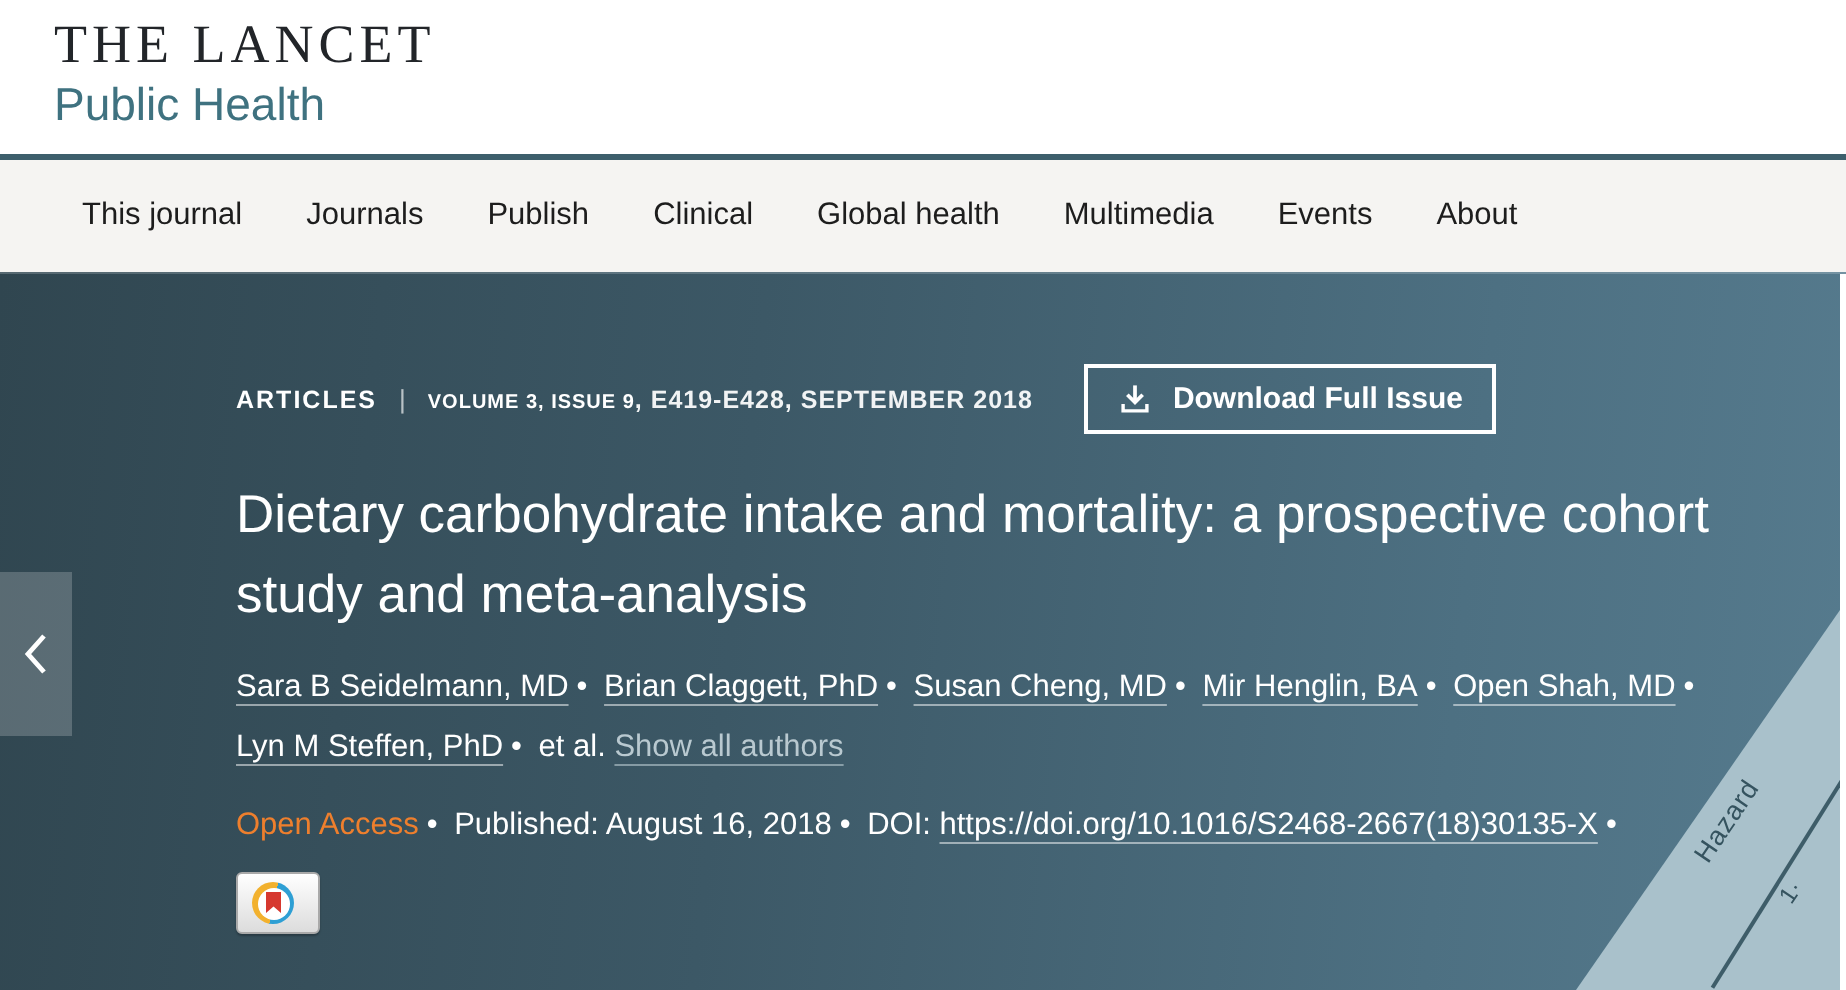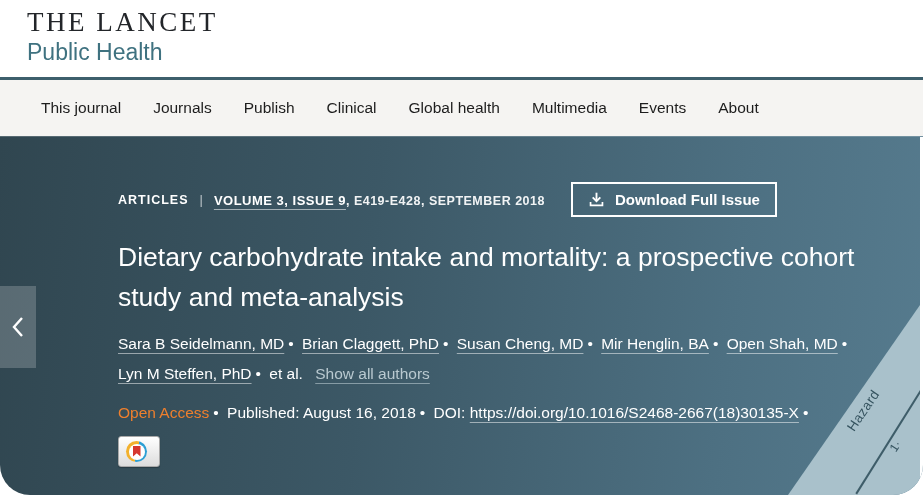--- a/index.html
+++ b/index.html
@@ -1,19 +1,19 @@
 <!DOCTYPE html>
 <html><head>
 <meta charset="utf-8">
 <style>
   * { margin:0; padding:0; box-sizing:border-box; }
   html,body { background:#fff; }
   body { font-family:"Liberation Sans", sans-serif; }
   #page {
-    position:relative; width:923px; height:495px; overflow:hidden; background:#fff;border-radius:30px;
+    position:relative; width:923px; height:495px; overflow:hidden; background:#fff;
   }
 
   
   .site-header { position:absolute; left:0; top:0; width:923px; height:77px; background:#fff; }
   .logo { position:absolute; left:27px; top:6px; cursor:pointer; }
   .logo-line1 {
     font-family:"Liberation Serif", serif; font-size:27px; letter-spacing:2.5px;
     color:#222529; line-height:32px;
   }
   .logo-line2 {
@@ -38,42 +38,42 @@
     position:absolute; left:0; top:149px; width:36px; height:82px;
     background:rgba(255,255,255,0.20); display:flex; align-items:center; justify-content:center;
     cursor:pointer; border:none;
   }
   .hero-content { position:absolute; left:118px; top:44px; width:790px; }
 
   .kicker-row { display:flex; align-items:center; height:37px; }
   .kicker-label { color:#fff; font-size:12.5px; font-weight:700; letter-spacing:1px; }
   .kicker-sep { color:rgba(255,255,255,0.65); margin:0 11px; font-size:13px; }
   .issue-link {
-    color:#fff; font-size:13px; font-weight:600; letter-spacing:.5px; cursor:pointer;
-    text-decoration:underline; text-decoration-color:rgba(255,255,255,0.55); text-underline-offset:4px;
+    color:#fff; font-size:10px; font-weight:600; letter-spacing:.5px; cursor:pointer;
+    text-decoration-color:rgba(255,255,255,0.55); text-underline-offset:4px;
   }
   .issue-meta { color:rgba(255,255,255,0.93); font-size:12.5px; font-weight:600; letter-spacing:.5px; }
   .download-btn {
     margin-left:26px; display:flex; align-items:center; gap:10px;
     background:transparent; border:2px solid #fff; color:#fff;
     font-family:"Liberation Sans", sans-serif; font-size:15px; font-weight:600;
     padding:7px 15px; cursor:pointer;
   }
 
   .article-title {
     margin-top:19px; max-width:800px; color:#fff; font-size:26.5px; font-weight:400; line-height:40px;
   }
 
   .authors { margin-top:12px; max-width:750px; font-size:15.5px; line-height:30px; color:#fff; }
   .author-link {
     color:#fff; white-space:nowrap; cursor:pointer; text-decoration:underline;
     text-decoration-color:rgba(255,255,255,0.5); text-decoration-thickness:1px; text-underline-offset:4px;
   }
   .bullet { color:#fff; margin:0 4px; }
-  .et-al { color:#fff; margin-right:8px; }
+  .et-al { color:#fff; }
   .show-all {
     color:#b9c9d0; cursor:pointer; text-decoration:underline;
     text-decoration-color:rgba(185,201,208,0.6); text-underline-offset:4px;
   }
 
   .pub-row { margin-top:15px; font-size:15.5px; color:#fff; white-space:nowrap; }
   .open-access { color:#ee7f2d; }
   .doi-link {
     color:#fff; cursor:pointer; text-decoration:underline;
     text-decoration-color:rgba(255,255,255,0.5); text-underline-offset:4px;

